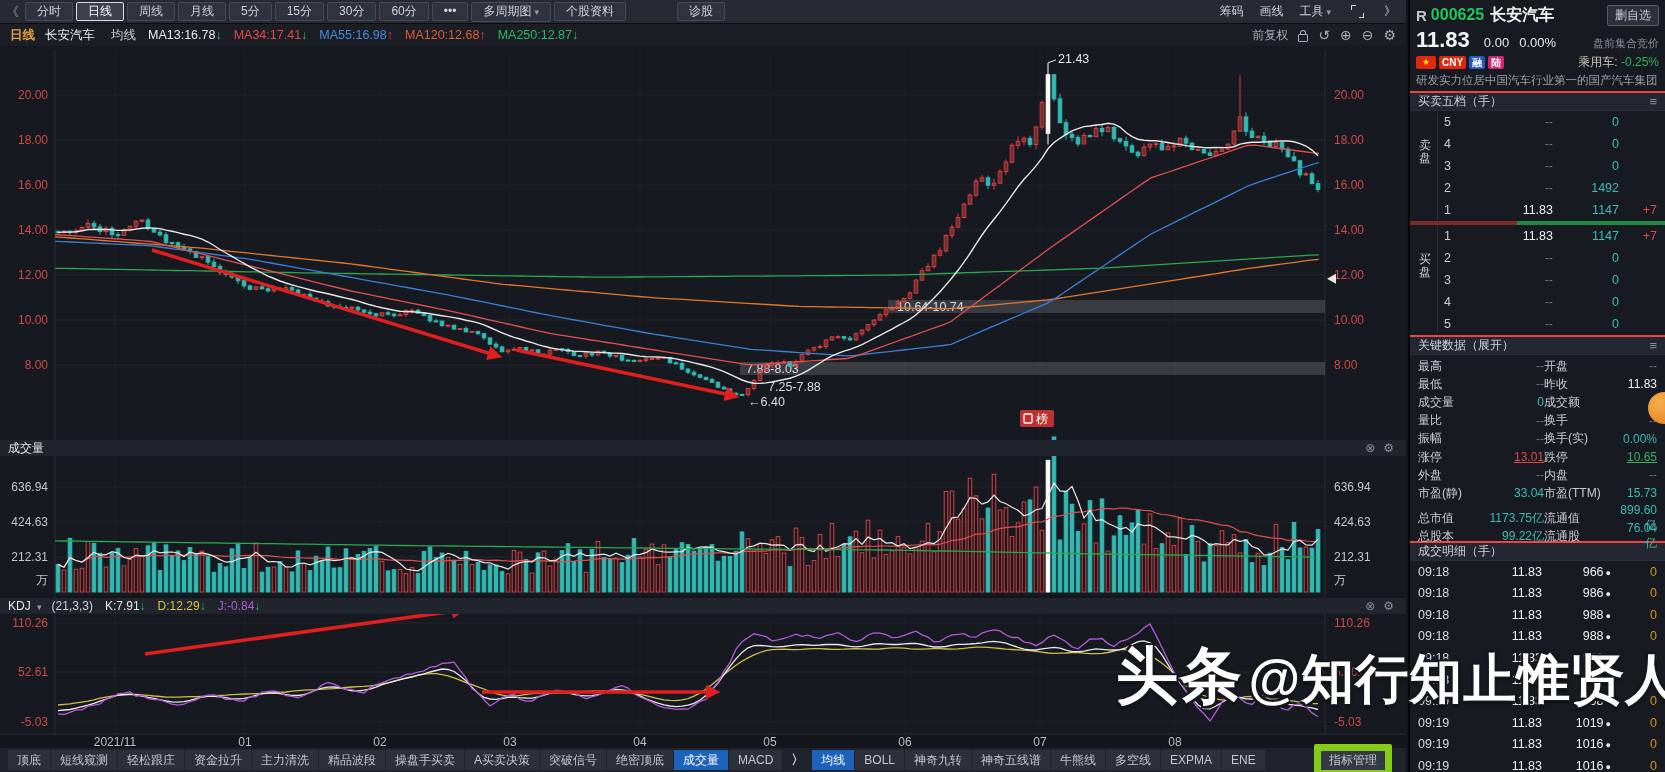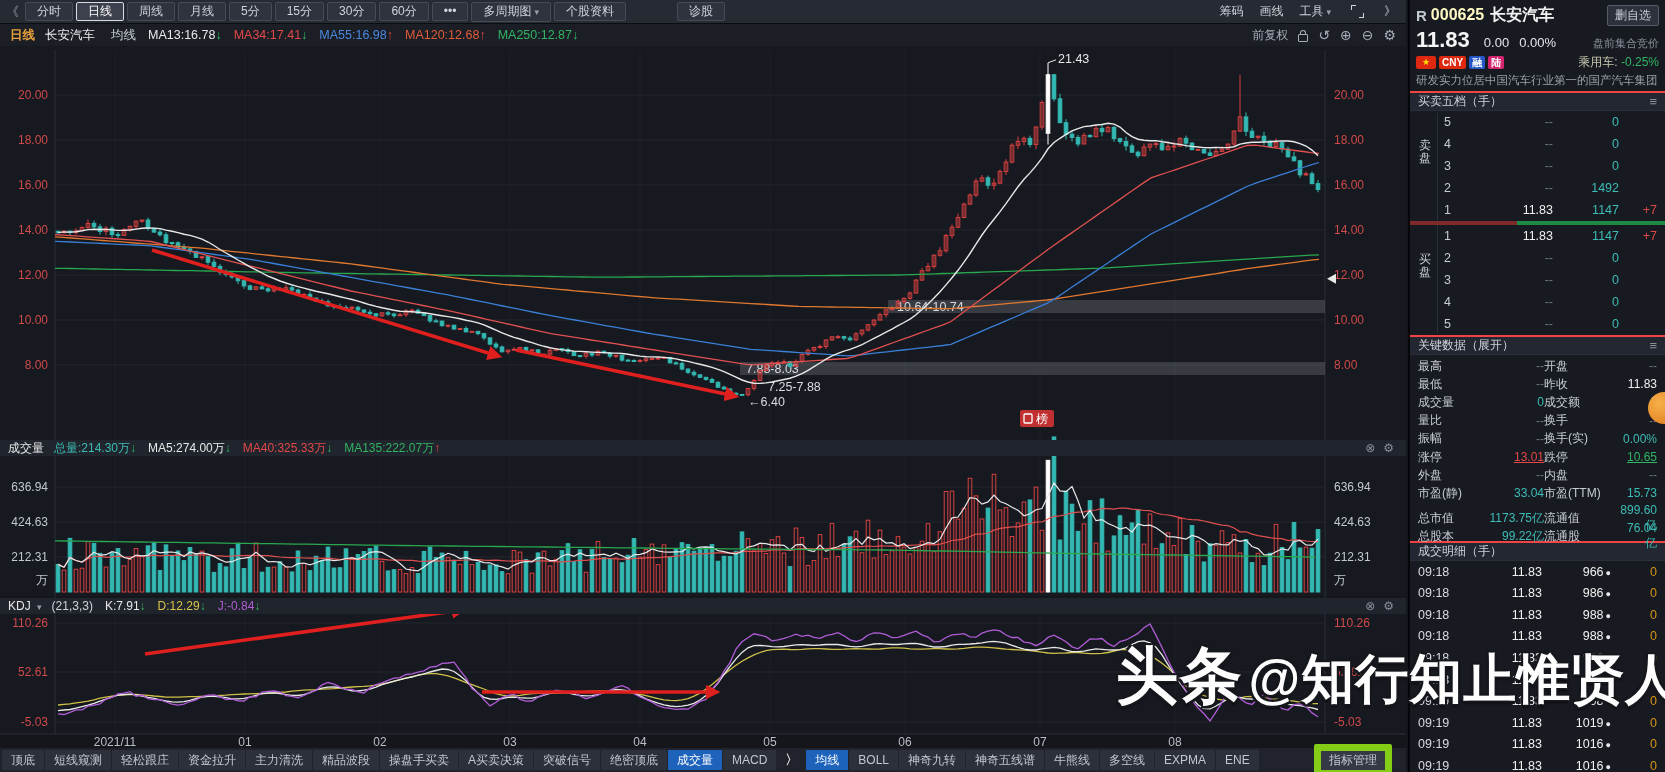--- a/index.html
+++ b/index.html
@@ -32,35 +32,35 @@
   .lock:before{content:"";position:absolute;top:-5px;left:1px;width:4px;height:4px;border:1.5px solid #a7adb8;border-bottom:none;border-radius:3px 3px 0 0;}
   .ch-ic{font-size:14px;line-height:14px;color:#a7adb8;}
   
   .pane-header{position:absolute;left:0;width:1406px;height:16px;background:#20242c;z-index:5;
     display:flex;align-items:center;padding-left:8px;box-sizing:border-box;font-size:12px;white-space:nowrap;}
   .ph-title{color:#e8e8e8;margin-right:10px;}
   .ph-item{margin-right:12px;}
   .ph-right{margin-left:auto;display:flex;gap:8px;padding-right:12px;color:#8a8f99;font-size:12px;}
   
   .bottom-toolbar{position:absolute;left:0;top:748px;width:1406px;height:24px;background:#20232b;z-index:6;
-    display:flex;align-items:center;padding-left:2px;box-sizing:border-box;justify-content:center;}
+    display:flex;align-items:center;padding-left:8px;box-sizing:border-box;justify-content:center;}
   .bb-btn{font-size:12px;color:#c3c7cf;background:#2b303b;padding:2px 9px;margin-right:1px;line-height:16px;white-space:nowrap;}
   .bb-btn.active{background:#1d62bb;color:#fff;}
   .bb-arrow{color:#d8dbe0;font-weight:bold;font-size:13px;padding:0 8px;}
   .bb-manage{margin-left:auto;margin-right:14px;font-size:12px;color:#c3c7cf;background:#343945;
     border:7px solid #84cc16;padding:1px 8px;border-radius:2px;}
   
   #chart{position:absolute;left:0;top:46px;z-index:1;}
   svg text{font-family:"Liberation Sans","DejaVu Sans",sans-serif;}
   
   .right-panel{position:absolute;left:1408px;top:0;width:257px;height:772px;background:#171a21;
     border-left:2px solid #05060a;box-sizing:border-box;z-index:10;overflow:hidden;}
   .rp-name-row{height:24px;display:flex;align-items:center;padding:3px 6px 0 6px;}
   .r-pre{color:#c3c7cf;font-size:15px;font-weight:bold;margin-right:4px;}
-  .code{color:#fef9c3;font-size:16px;font-weight:bold;margin-right:6px;}
+  .code{color:#22c55e;font-size:16px;font-weight:bold;margin-right:6px;}
   .sname{color:#f2f2f2;font-size:16px;font-weight:bold;}
   .del-btn{margin-left:auto;font-size:12px;color:#c9cdd5;background:#2c313c;border:1px solid #565c68;
     border-radius:2px;padding:1px 7px;}
   .rp-price-row{height:26px;display:flex;align-items:baseline;padding:0 6px;}
   .big-price{color:#f5f5f5;font-size:22px;font-weight:bold;margin-right:14px;}
   .chg{color:#e4e6ea;font-size:13px;margin-right:10px;}
   .session{margin-left:auto;color:#8a8f99;font-size:11px;}
   .rp-badges{height:19px;display:flex;align-items:center;padding:0 6px;gap:3px;}
   .bdg{font-size:10px;color:#fff;border-radius:2px;padding:1px 3px;line-height:11px;font-weight:bold;}
   .bdg-flag{background:#de2910;color:#ffde00;font-size:9px;padding:1px 6px;}
@@ -941,26 +941,20 @@
       </g>
       <g>
         <rect x="1020" y="410" width="34" height="17" rx="2" fill="#c13030"></rect>
         <rect x="1024" y="414" width="8" height="9" rx="1" fill="none" stroke="#ffffff" stroke-width="1.3"></rect>
         <text x="1036" y="423" fill="#ffffff" font-size="12">榜</text>
       </g>
     </svg>
 
   <div class="pane-header" style="top:440px;">
     <span class="ph-title">成交量</span>
-    <span id="volItems" style="display:flex;">
-        <span class="ch-ma"><span style="color: rgb(61, 189, 182);">总量:214.30万</span><span class="dir-down">↓</span></span>
-        <span class="ch-ma"><span style="color: rgb(232, 232, 232);">MA5:274.00万</span><span class="dir-down">↓</span></span>
-        <span class="ch-ma"><span style="color: rgb(227, 72, 72);">MA40:325.33万</span><span class="dir-down">↓</span></span>
-        <span class="ch-ma"><span style="color: rgb(49, 180, 99);">MA135:222.07万</span><span class="dir-up">↑</span></span>
-      </span>
     <span class="ph-right">
       <span>⊗</span>
       <span>⚙</span>
     </span>
   </div>
 
   <div class="pane-header" style="top:598px;">
     <span class="ph-title"><span>KDJ</span> <span class="caret">▾</span></span>
     <span class="ph-item" style="color:#cfd3da;">(21,3,3)</span>
     <span id="kdjItems" style="display:flex;">

